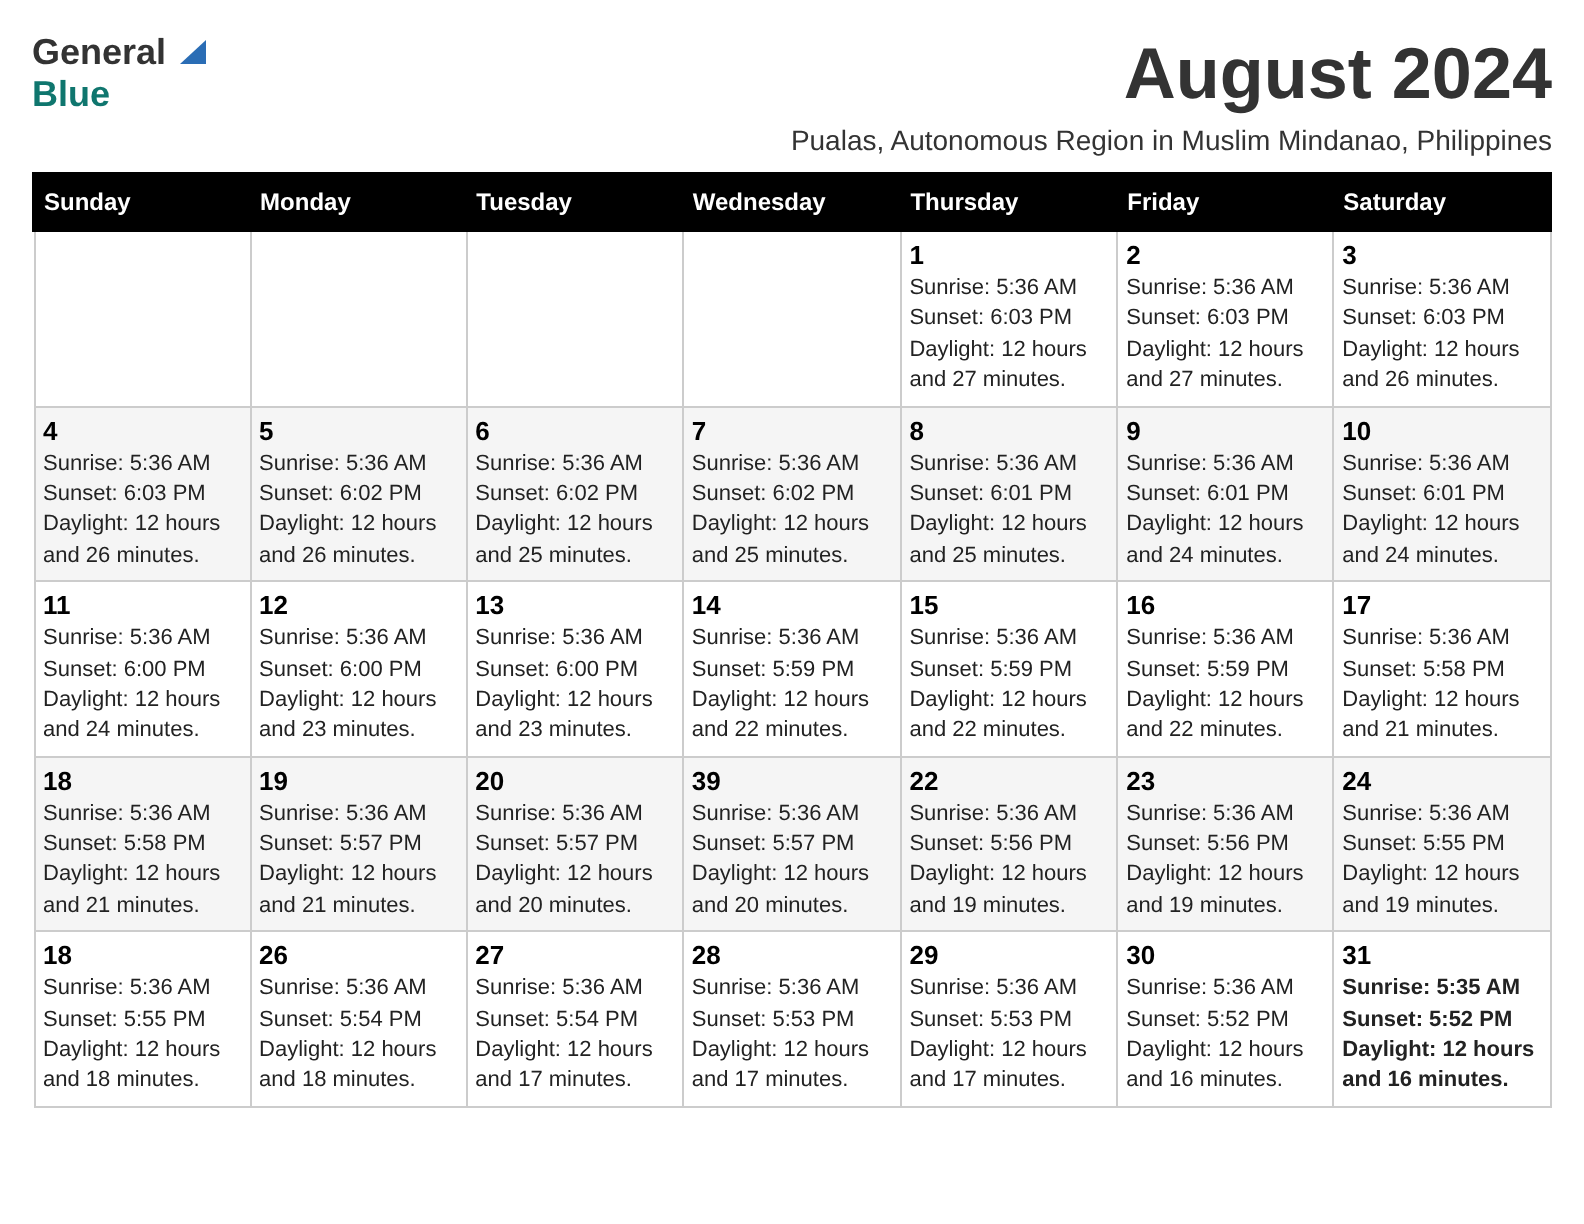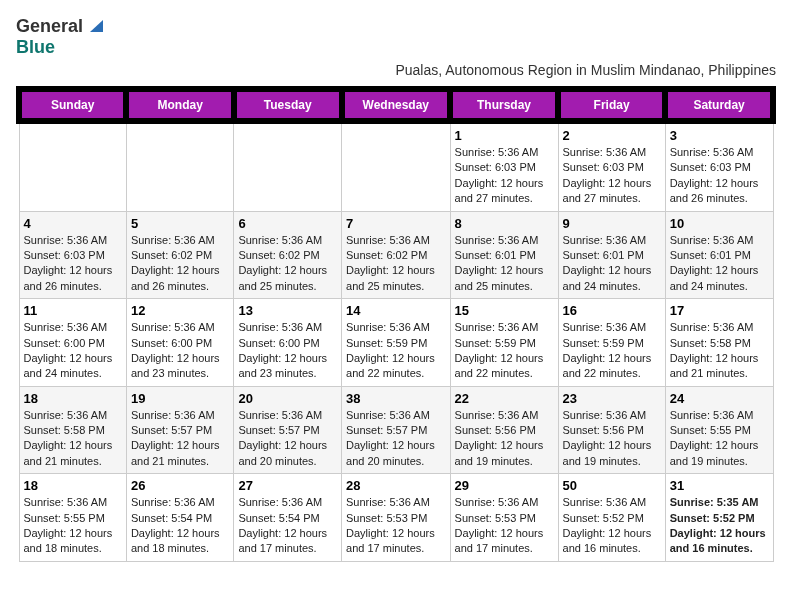--- a/index.html
+++ b/index.html
@@ -46,26 +46,26 @@
       font-size: 14px;
       color: #333;
       margin-bottom: 8px;
     }
     table {
       width: 100%;
       border-collapse: collapse;
       font-size: 11px;
     }
     thead tr th {
-      background-color: #a21caf;
+      background-color: #000000;
       color: #fff;
       padding: 6px 4px;
-      text-align: center;
+      text-align: left;
       font-size: 12px;
-      border: 6px solid #000000;
+      border: 2px solid #000000;
     }
     tbody tr td {
       border: 1px solid #ccc;
       vertical-align: top;
       padding: 4px;
       width: 110px;
       min-height: 70px;
       background: #fff;
     }
     tbody tr:nth-child(even) td {
@@ -94,20 +94,21 @@
     <div class="logo-line">
       <span class="logo-general">General</span>
       <svg width="18" height="18" viewBox="0 0 18 18" style="margin-left:2px;margin-top:-4px">
         <polygon points="5,16 18,4 18,16" fill="#2a6db5"></polygon>
       </svg>
     </div>
     <div>
       <span class="logo-blue">Blue</span>
     </div>
   </div>
+  <div class="month-title">August 2024</div>
 </div>
 
 <div class="subtitle">Pualas, Autonomous Region in Muslim Mindanao, Philippines</div>
 
 <table>
   <thead>
     <tr>
     <th>Sunday</th>
         <th>Monday</th>
         <th>Tuesday</th>
@@ -243,21 +244,21 @@
 Sunset: 5:57 PM
 Daylight: 12 hours and 21 minutes.</div>
         </td>
         <td>
           <span class="day-num">20</span>
           <div class="day-info" style="white-space: pre-line;">Sunrise: 5:36 AM
 Sunset: 5:57 PM
 Daylight: 12 hours and 20 minutes.</div>
         </td>
         <td>
-          <span class="day-num">38</span>
+          <span class="day-num">39</span>
           <div class="day-info" style="white-space: pre-line;">Sunrise: 5:36 AM
 Sunset: 5:57 PM
 Daylight: 12 hours and 20 minutes.</div>
         </td>
         <td>
           <span class="day-num">22</span>
           <div class="day-info" style="white-space: pre-line;">Sunrise: 5:36 AM
 Sunset: 5:56 PM
 Daylight: 12 hours and 19 minutes.</div>
         </td>
@@ -299,21 +300,21 @@
 Sunset: 5:53 PM
 Daylight: 12 hours and 17 minutes.</div>
         </td>
         <td>
           <span class="day-num">29</span>
           <div class="day-info" style="white-space: pre-line;">Sunrise: 5:36 AM
 Sunset: 5:53 PM
 Daylight: 12 hours and 17 minutes.</div>
         </td>
         <td>
-          <span class="day-num">50</span>
+          <span class="day-num">30</span>
           <div class="day-info" style="white-space: pre-line;">Sunrise: 5:36 AM
 Sunset: 5:52 PM
 Daylight: 12 hours and 16 minutes.</div>
         </td>
         <td>
           <span class="day-num">31</span>
           <div class="day-info" style="white-space: pre-line; font-weight: bold;">Sunrise: 5:35 AM
 Sunset: 5:52 PM
 Daylight: 12 hours and 16 minutes.</div>
         </td>

